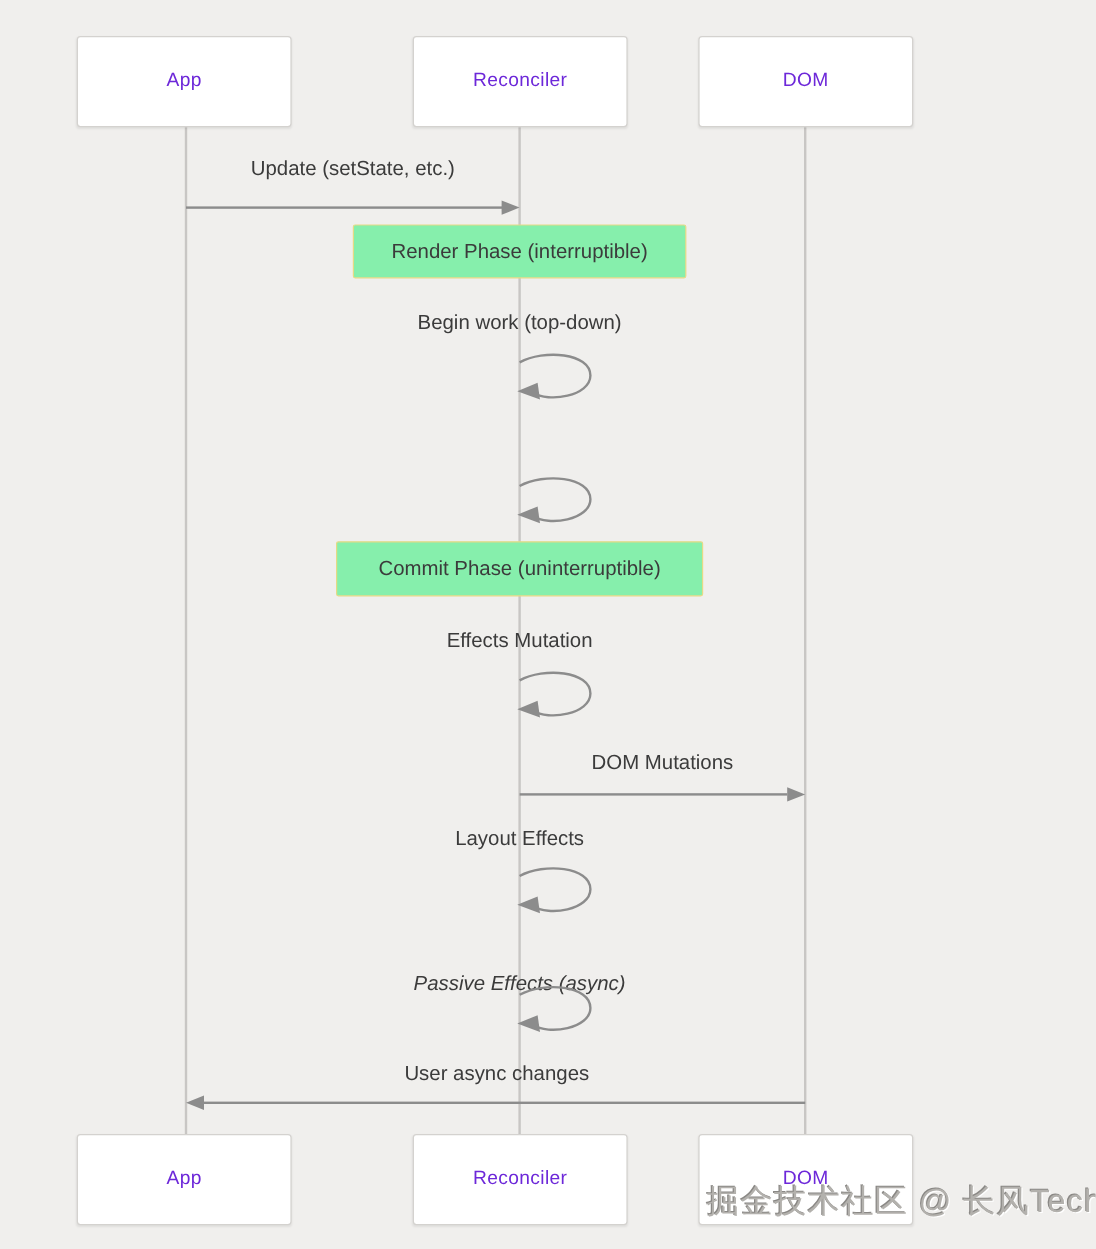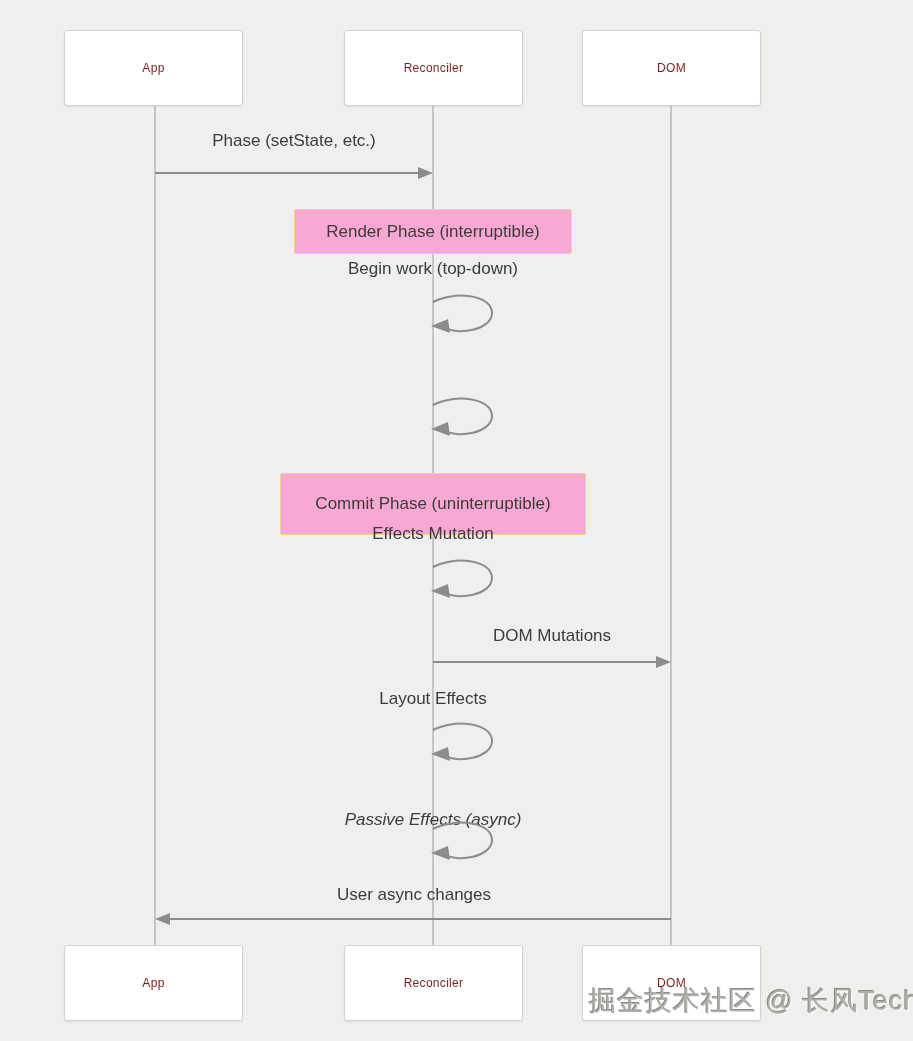--- a/index.html
+++ b/index.html
@@ -20,22 +20,22 @@
     position:absolute;
     width:179px;height:76px;
     background:#ffffff;
     border:1px solid #d4d2cf;
     border-radius:3px;
     box-shadow:0 1px 2px rgba(0,0,0,0.07);
     display:flex;align-items:center;justify-content:center;
     box-sizing:border-box;
   }
   .actor-label{
-    font-size:12px;
-    color:#7f1d1d;
+    font-size:16px;
+    color:#6d28d9;
     letter-spacing:0.3px;
   }
   .msg-label{
     position:absolute;
     transform:translateX(-50%);
     font-size:17px;
     white-space:nowrap;
     color:#3b3b3b;
   }
   .msg-line{
@@ -56,29 +56,28 @@
     border-top:6px solid transparent;
     border-bottom:6px solid transparent;
     border-right:15px solid #8c8c8c;
   }
   .self-loop{
     position:absolute;
     width:66px;height:46px;
   }
   .note{
     position:absolute;
-    background:#f9a8d4;
+    background:#86efac;
     border:1px solid #e6da85;
     border-radius:2px;
     display:flex;align-items:center;justify-content:center;
     font-size:17px;
     color:#3b3b3b;
     box-sizing:border-box;
     white-space:nowrap;
-    margin-top:22px;
   }
   .watermark{
     position:absolute;
     font-size:27px;
     white-space:nowrap;
     color:#b3b1ad;
     text-shadow:-1px -1px 0 #8a8885, 1px 1px 0 #ffffff;
     letter-spacing:1px;
     z-index:5;
   }
@@ -95,40 +94,40 @@
   <div class="actor-box" style="left:64px;top:30px;">
     <span class="actor-label">App</span>
   </div>
   <div class="actor-box" style="left:344px;top:30px;">
     <span class="actor-label">Reconciler</span>
   </div>
   <div class="actor-box" style="left:582px;top:30px;">
     <span class="actor-label">DOM</span>
   </div>
 
-  <div class="msg-label" style="left:294px;top:131px;">Phase (setState, etc.)</div>
+  <div class="msg-label" style="left:294px;top:131px;">Update (setState, etc.)</div>
   <div class="msg-line" style="left:155px;top:172px;width:264px;"></div>
   <div class="head-right" style="left:418px;top:167px;"></div>
 
   <div class="note" style="left:294px;top:187px;width:278px;height:45px;">
     <span>Render Phase (interruptible)</span>
   </div>
 
   <div class="msg-label" style="left:433px;top:259px;">Begin work (top-down)</div>
   <svg class="self-loop" style="left:431px;top:293px;" viewBox="0 0 66 46">
     <path d="M2,9 C22,-2 61,1 61,20 C61,37 26,43 13,34" fill="none" stroke="#8c8c8c" stroke-width="2"></path>
     <polygon points="17,26 19,40 0,33" fill="#8c8c8c"></polygon>
   </svg>
 
   <svg class="self-loop" style="left:431px;top:396px;" viewBox="0 0 66 46">
     <path d="M2,9 C22,-2 61,1 61,20 C61,37 26,43 13,34" fill="none" stroke="#8c8c8c" stroke-width="2"></path>
     <polygon points="17,26 19,40 0,33" fill="#8c8c8c"></polygon>
   </svg>
 
-  <div class="note" style="left:280px;top:451px;width:306px;height:62px;">
+  <div class="note" style="left:280px;top:451px;width:306px;height:46px;">
     <span>Commit Phase (uninterruptible)</span>
   </div>
 
   <div class="msg-label" style="left:433px;top:524px;">Effects Mutation</div>
   <svg class="self-loop" style="left:431px;top:558px;" viewBox="0 0 66 46">
     <path d="M2,9 C22,-2 61,1 61,20 C61,37 26,43 13,34" fill="none" stroke="#8c8c8c" stroke-width="2"></path>
     <polygon points="17,26 19,40 0,33" fill="#8c8c8c"></polygon>
   </svg>
 
   <div class="msg-label" style="left:552px;top:626px;">DOM Mutations</div>

